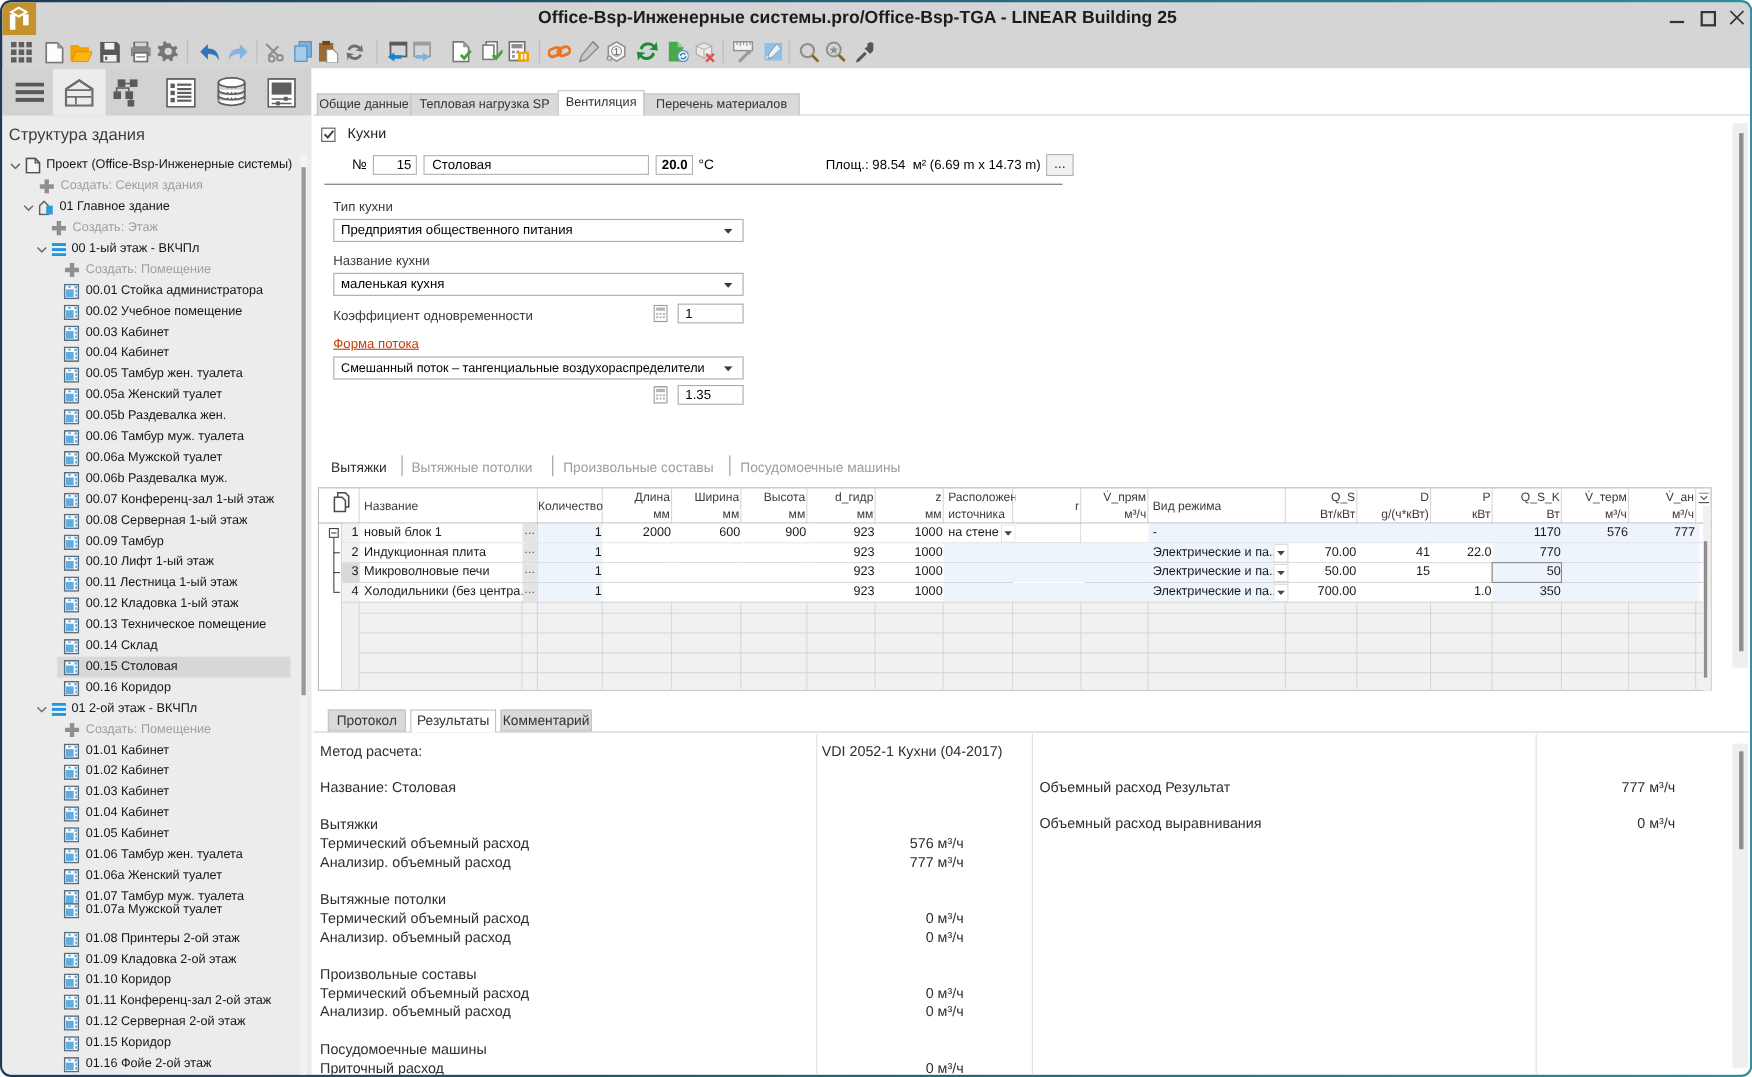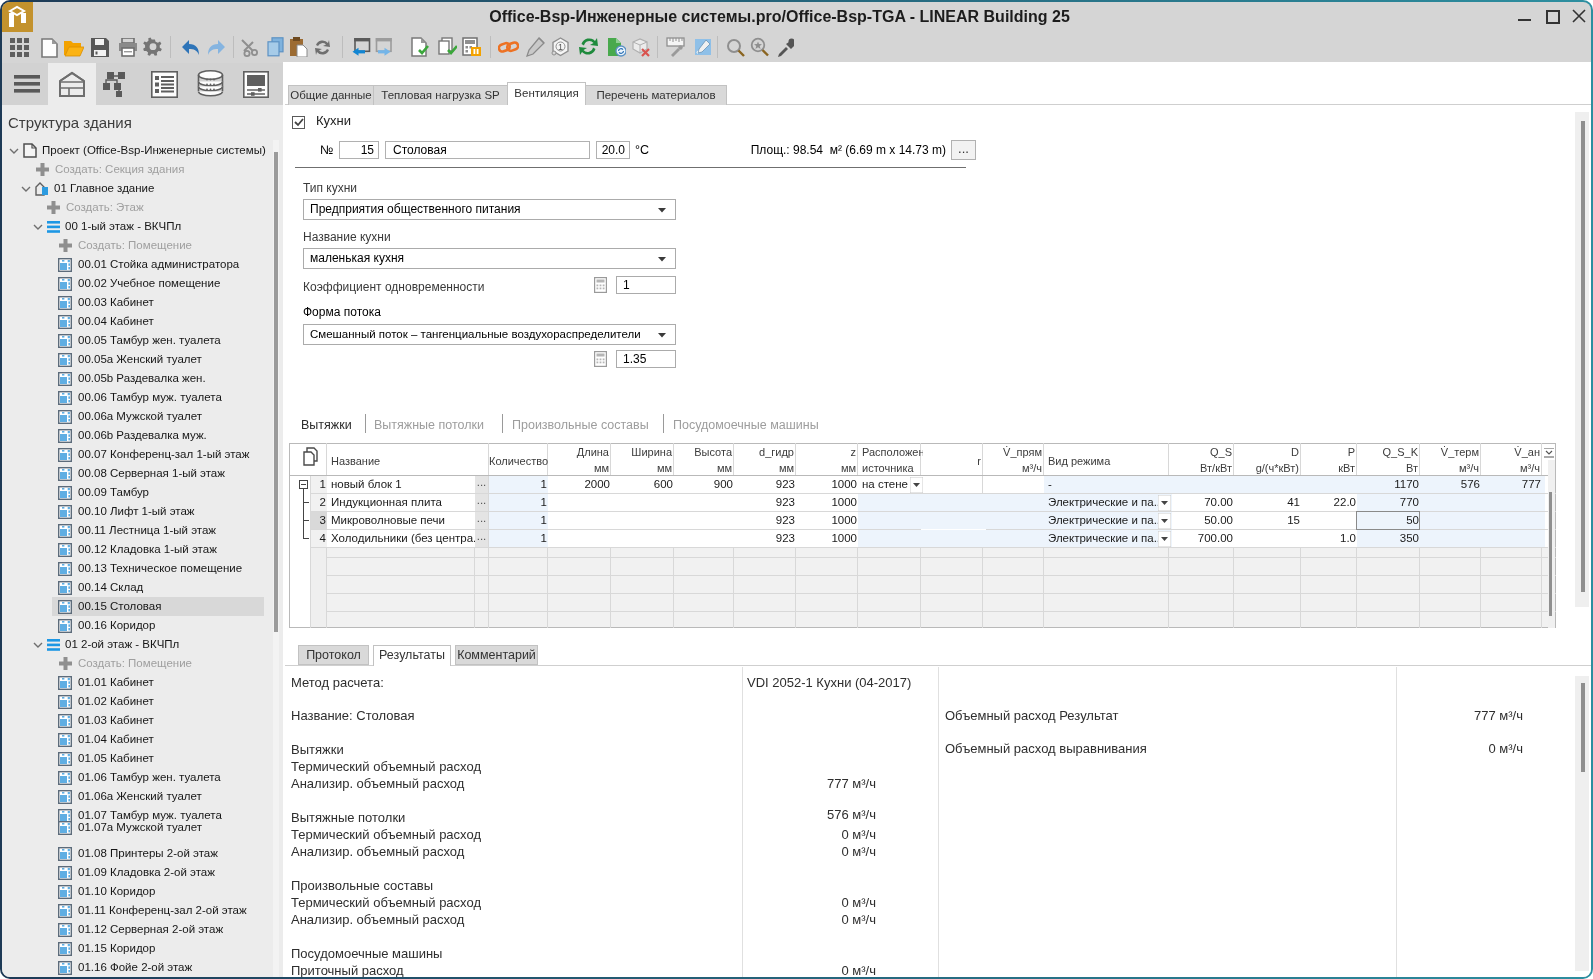--- a/index.html
+++ b/index.html
@@ -824,21 +824,21 @@
       <div class="a" style="left:507px;top:82px;width:79px;height:23px;background:#ffffff;border:1px solid #c2c2c2;border-bottom:none;box-sizing:border-box;font-size:11.5px;line-height:21px;text-align:center;color:#333;">Вентиляция</div>
       <div class="a" style="left:585px;top:85px;width:142px;height:20px;background:#d9d9d9;border:1px solid #c2c2c2;border-bottom:none;box-sizing:border-box;font-size:11.5px;line-height:18px;text-align:center;color:#333;">Перечень материалов</div>
       <div class="a" style="left:292px;top:116px;width:13px;height:13px;background:#fff;border:1.5px solid #5a5a5a;box-sizing:border-box;"></div>
       <svg class="a" style="left:294px;top:118px" width="10" height="9" viewBox="0 0 10 9">
         <path d="M1 4 L4 7 L9 1" stroke="#444" stroke-width="1.8" fill="none"></path>
       </svg>
       <div class="a" style="left:316px;top:112px;width:100px;height:18px;font-size:13px;line-height:18px;color:#222;">Кухни</div>
       <div class="a" style="left:320px;top:141px;width:20px;height:18px;font-size:12.5px;line-height:18px;">№</div>
       <div class="a" style="left:339px;top:141px;width:40px;height:18px;background:#fff;border:1px solid #b1b1b1;box-sizing:border-box;font-size:12px;line-height:17px;text-align:right;padding-right:4px;">15</div>
       <div class="a" style="left:385px;top:141px;width:205px;height:18px;background:#fff;border:1px solid #b1b1b1;box-sizing:border-box;font-size:12px;line-height:17px;padding-left:7px;">Столовая</div>
-      <div class="a" style="left:596px;top:141px;width:34px;height:18px;background:#fff;border:1px solid #b1b1b1;box-sizing:border-box;font-size:12px;line-height:17px;text-align:right;padding-right:4px;">20.0</div>
+      <div class="a" style="left:596px;top:141px;width:34px;height:18px;background:#fff;border:1px solid #b1b1b1;box-sizing:border-box;font-size:12px;line-height:17px;text-align:right;padding-right:4px;font-weight:bold;">20.0</div>
       <div class="a" style="left:635px;top:141px;width:30px;height:18px;font-size:12.5px;line-height:18px;">°C</div>
       <div class="a" style="left:746px;top:141px;width:200px;height:18px;font-size:12px;line-height:18px;text-align:right;">Площ.: 98.54&nbsp; м² (6.69 m x 14.73 m)</div>
       <div class="a" style="left:951px;top:140px;width:25px;height:20px;background:#f2f2f2;border:1px solid #b1b1b1;box-sizing:border-box;font-size:13px;line-height:16px;text-align:center;color:#333;">...</div>
       <div class="a" style="left:295px;top:167px;width:671px;height:1px;background:#6f6f6f;"></div>
       <div class="a" style="left:303px;top:180px;width:400px;height:16px;font-size:12px;line-height:16px;color:#3a3a3a;">Тип кухни</div>
       <div class="a" style="left:303px;top:199px;width:373px;height:21px;background:#fff;border:1px solid #ababab;box-sizing:border-box;font-size:12px;line-height:19px;padding-left:6px;">Предприятия общественного питания<svg width="8" height="4.5" viewBox="0 0 8 4.5" style="position:absolute;right:9px;top:8px">
           <path d="M0 0 L4 4.5 L8 0 Z" fill="#3a3a3a"></path>
         </svg></div>
       <div class="a" style="left:303px;top:229px;width:400px;height:16px;font-size:12px;line-height:16px;color:#3a3a3a;">Название кухни</div>
       <div class="a" style="left:303px;top:248px;width:373px;height:21px;background:#fff;border:1px solid #ababab;box-sizing:border-box;font-size:12px;line-height:19px;padding-left:6px;">маленькая кухня<svg width="8" height="4.5" viewBox="0 0 8 4.5" style="position:absolute;right:9px;top:8px">
@@ -851,21 +851,21 @@
           <g fill="#b5b5b5">
             <rect x="2.5" y="7.5" width="1.8" height="1.8"></rect>
             <rect x="5.6" y="7.5" width="1.8" height="1.8"></rect>
             <rect x="8.7" y="7.5" width="1.8" height="1.8"></rect>
             <rect x="2.5" y="10.5" width="1.8" height="1.8"></rect>
             <rect x="5.6" y="10.5" width="1.8" height="1.8"></rect>
             <rect x="8.7" y="10.5" width="1.8" height="1.8"></rect>
           </g>
         </svg></span>
       <div class="a" style="left:616px;top:276px;width:60px;height:18px;background:#fff;border:1px solid #ababab;box-sizing:border-box;font-size:12px;line-height:16px;padding-left:6px;">1</div>
-      <div class="a" style="left:303px;top:304px;width:400px;height:16px;font-size:12px;line-height:16px;color:#000000;">Форма потока</div>
+      <div class="a" style="left:303px;top:304px;width:400px;height:16px;font-size:12px;line-height:16px;color:#c2410c;text-decoration:underline;">Форма потока</div>
       <div class="a" style="left:303px;top:324px;width:373px;height:21px;background:#fff;border:1px solid #ababab;box-sizing:border-box;font-size:12px;line-height:19px;padding-left:6px;"><span style="font-size:11.5px">Смешанный поток – тангенциальные воздухораспределители</span><svg width="8" height="4.5" viewBox="0 0 8 4.5" style="position:absolute;right:9px;top:8px">
           <path d="M0 0 L4 4.5 L8 0 Z" fill="#3a3a3a"></path>
         </svg></div>
       <span class="a" style="left:594px;top:351px"><svg width="13" height="16" viewBox="0 0 13 16">
           <rect x="0.6" y="0.6" width="11.8" height="14.8" fill="#fff" stroke="#9a9a9a" stroke-width="1.2"></rect>
           <rect x="2.5" y="2.5" width="8" height="3" fill="#b5b5b5"></rect>
           <g fill="#b5b5b5">
             <rect x="2.5" y="7.5" width="1.8" height="1.8"></rect>
             <rect x="5.6" y="7.5" width="1.8" height="1.8"></rect>
             <rect x="8.7" y="7.5" width="1.8" height="1.8"></rect>
@@ -1059,21 +1059,21 @@
       <div class="a" style="left:373px;top:645px;width:78px;height:21px;background:#fff;border:1px solid #c2c2c2;border-bottom:none;box-sizing:border-box;font-size:12.5px;line-height:19px;text-align:center;color:#333;">Результаты</div>
       <div class="a" style="left:455px;top:645px;width:83px;height:20px;background:#d9d9d9;border:1px solid #c2c2c2;;box-sizing:border-box;font-size:12.5px;line-height:19px;text-align:center;color:#333;">Комментарий</div>
       <div class="a" style="left:742px;top:667px;width:1px;height:310px;background:#e0e0e0;"></div>
       <div class="a" style="left:938px;top:667px;width:1px;height:310px;background:#e0e0e0;"></div>
       <div class="a" style="left:1396px;top:667px;width:1px;height:310px;background:#e0e0e0;"></div>
       <div class="a tx" style="left:291px;top:674px;font-size:13px;line-height:17px;color:#2e2e2e;">Метод расчета:</div>
       <div class="a tx" style="left:747px;top:674px;font-size:13px;line-height:17px;color:#2e2e2e;">VDI 2052-1 Кухни (04-2017)</div>
       <div class="a tx" style="left:291px;top:707px;font-size:13px;line-height:17px;color:#2e2e2e;">Название: Столовая</div>
       <div class="a tx" style="left:291px;top:741px;font-size:13px;line-height:17px;color:#2e2e2e;">Вытяжки</div>
       <div class="a tx" style="left:291px;top:758px;font-size:13px;line-height:17px;color:#2e2e2e;">Термический объемный расход</div>
-      <div class="a" style="left:436px;top:758px;width:440px;font-size:13px;line-height:17px;color:#2e2e2e;text-align:right;margin-top:48px;">576 м³/ч</div>
+      <div class="a" style="left:436px;top:758px;width:440px;font-size:13px;line-height:17px;color:#2e2e2e;text-align:right;">576 м³/ч</div>
       <div class="a tx" style="left:291px;top:775px;font-size:13px;line-height:17px;color:#2e2e2e;">Анализир. объемный расход</div>
       <div class="a" style="left:436px;top:775px;width:440px;font-size:13px;line-height:17px;color:#2e2e2e;text-align:right;">777 м³/ч</div>
       <div class="a tx" style="left:291px;top:809px;font-size:13px;line-height:17px;color:#2e2e2e;">Вытяжные потолки</div>
       <div class="a tx" style="left:291px;top:826px;font-size:13px;line-height:17px;color:#2e2e2e;">Термический объемный расход</div>
       <div class="a" style="left:436px;top:826px;width:440px;font-size:13px;line-height:17px;color:#2e2e2e;text-align:right;">0 м³/ч</div>
       <div class="a tx" style="left:291px;top:843px;font-size:13px;line-height:17px;color:#2e2e2e;">Анализир. объемный расход</div>
       <div class="a" style="left:436px;top:843px;width:440px;font-size:13px;line-height:17px;color:#2e2e2e;text-align:right;">0 м³/ч</div>
       <div class="a tx" style="left:291px;top:877px;font-size:13px;line-height:17px;color:#2e2e2e;">Произвольные составы</div>
       <div class="a tx" style="left:291px;top:894px;font-size:13px;line-height:17px;color:#2e2e2e;">Термический объемный расход</div>
       <div class="a" style="left:436px;top:894px;width:440px;font-size:13px;line-height:17px;color:#2e2e2e;text-align:right;">0 м³/ч</div>

